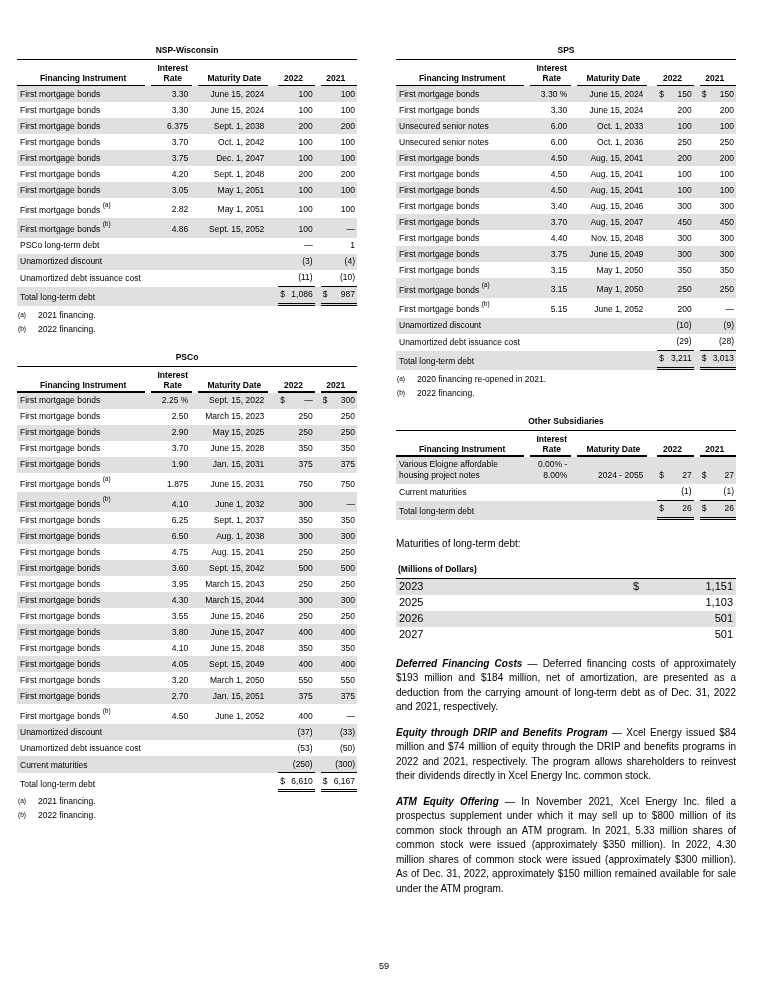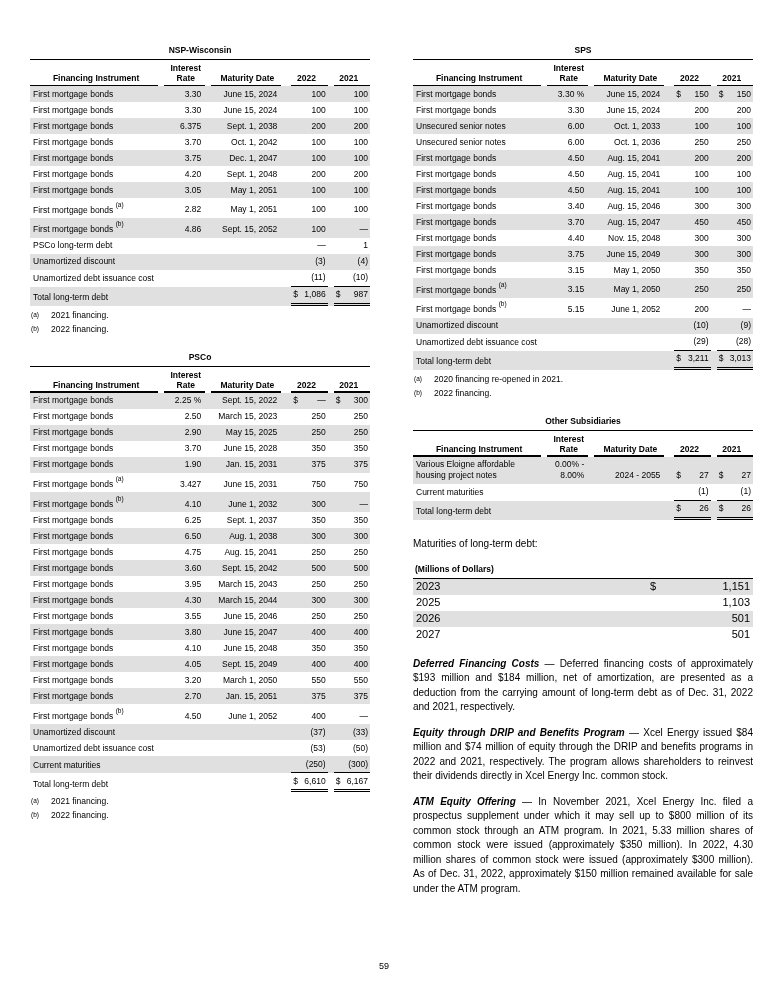--- a/index.html
+++ b/index.html
@@ -1,22 +1,22 @@
 <!DOCTYPE html>
 <html><head>
 <meta charset="utf-8">
 <style>
   html,body{margin:0;padding:0;}
   body{
     width:768px;height:993px;background:#fff;color:#000;
     font-family:"Liberation Sans", sans-serif;position:relative;overflow:hidden;
   }
   .col{position:absolute;top:45px;width:340px;}
-  .col.left{left:30px;}
-  .col.right{left:413px;}
+  .col.left{left:17px;}
+  .col.right{left:396px;}
   .tblock{margin-bottom:17px;}
 
   .tbl-title{
     text-align:center;font-weight:bold;font-size:8.5px;line-height:11px;
     padding-bottom:3px;border-bottom:1.5px solid #000;
   }
   table.fin{width:100%;border-collapse:collapse;table-layout:fixed;}
   .fin th{
     font-weight:bold;font-size:8.5px;line-height:10px;text-align:center;
     vertical-align:bottom;padding:3px 2px 3px 2px;position:relative;white-space:pre-line;
@@ -406,21 +406,21 @@
               </td>
               <td class="c-amt">
                 <div class="amtbox">
                   <span class="cur"></span>
                   <span class="val">375</span>
                 </div>
               </td>
             </tr>
             <tr>
               <td class="c-instr">First mortgage bonds <sup class="supmark">(a)</sup></td>
-              <td class="c-rate">3.427</td>
+              <td class="c-rate">1.875</td>
               <td class="c-date">June 15, 2031</td>
               <td class="c-amt">
                 <div class="amtbox">
                   <span class="cur"></span>
                   <span class="val">750</span>
                 </div>
               </td>
               <td class="c-amt">
                 <div class="amtbox">
                   <span class="cur"></span>

